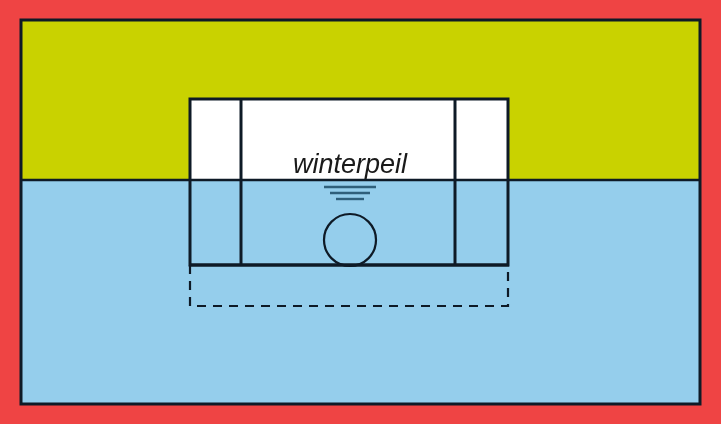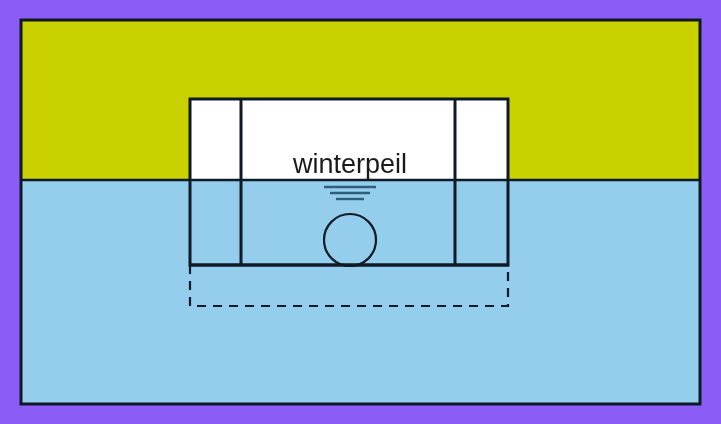--- a/index.html
+++ b/index.html
@@ -7,22 +7,23 @@
     padding: 0;
     background: #ffffff;
   }
   body {
     font-family: "Liberation Sans", sans-serif;
   }
   #stage {
     position: relative;
     width: 721px;
     height: 424px;
-    background: #8b5cf6;
+    background: #ef4444;
     overflow: hidden;
+    font-style: italic;
   }
   .diagram-svg {
     position: absolute;
     left: 0;
     top: 0;
     display: block;
   }
   .label-text {
     font-family: "Liberation Sans", sans-serif;
     font-size: 27px;

